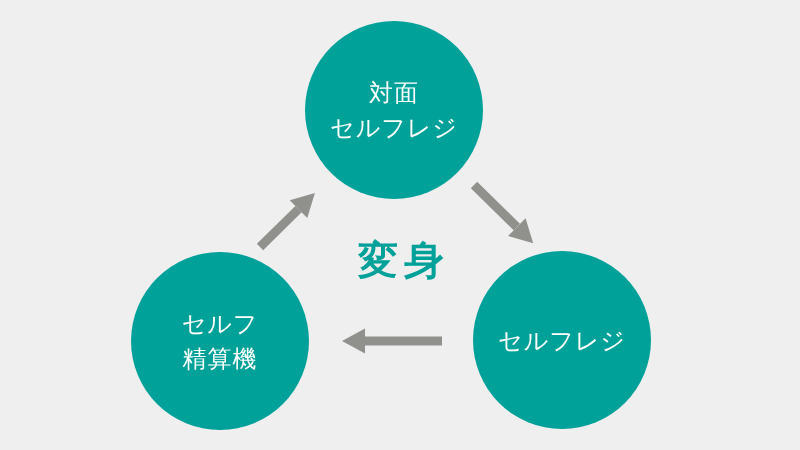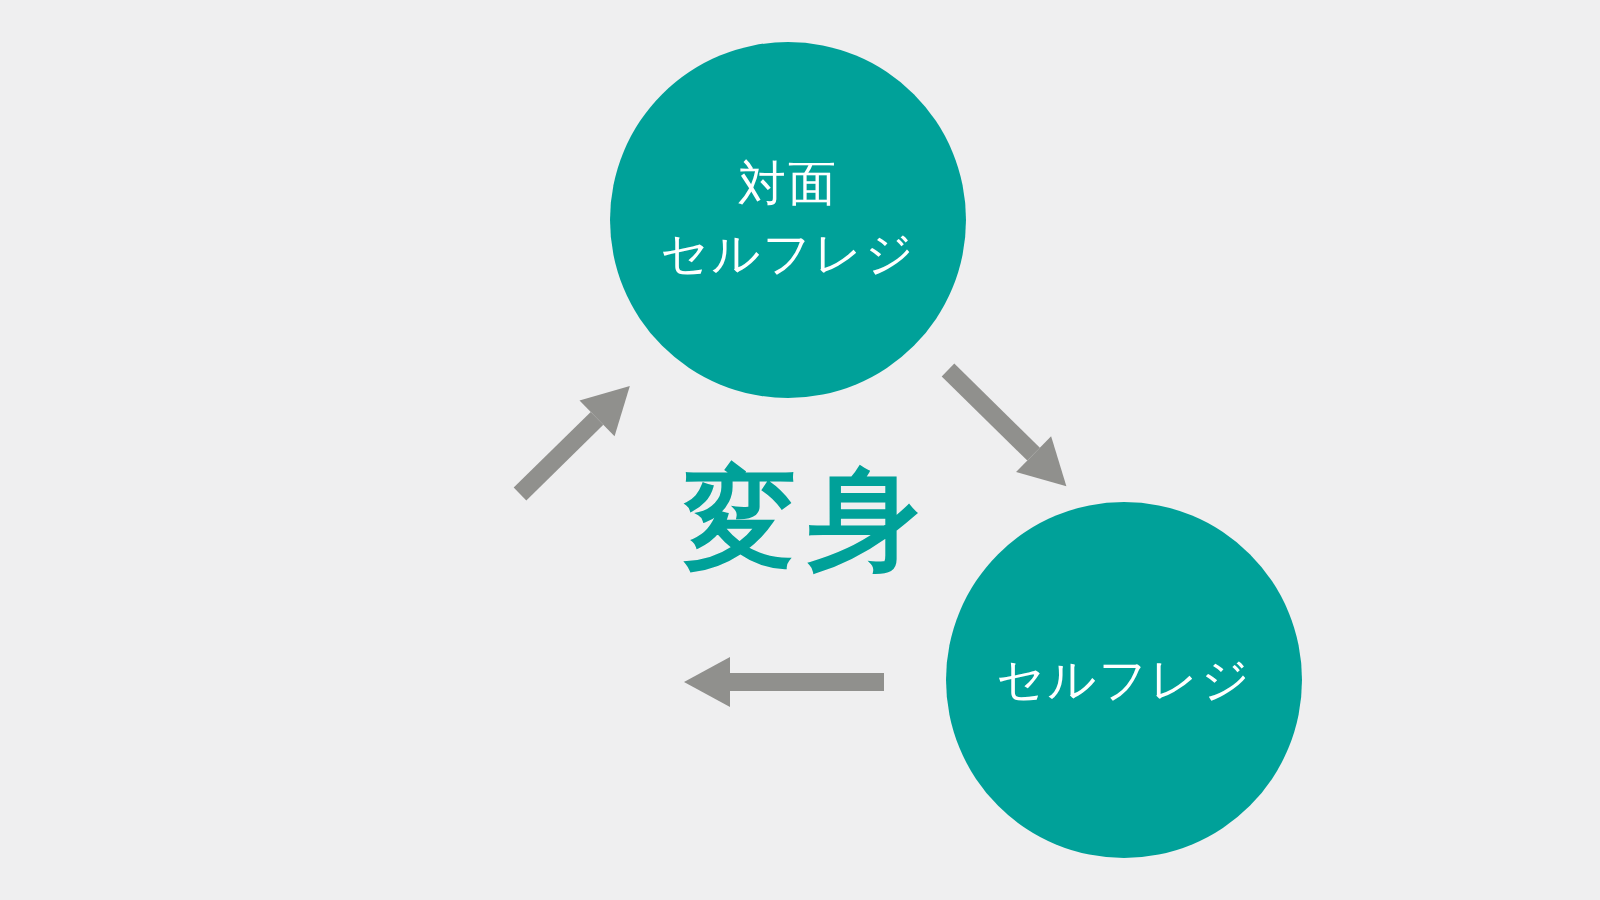--- a/index.html
+++ b/index.html
@@ -42,21 +42,21 @@
   }
   .node-top{left:305px;top:21px;}
   .node-bottom-right{left:473px;top:251px;}
   .node-bottom-left{left:131px;top:252px;}
   .center-label{
     position:absolute;
     left:304px;top:228px;
     width:200px;height:64px;
     line-height:64px;
     text-align:center;
-    font-size:56px;
+    font-size:40px;
     font-weight:bold;
     color:var(--center-text);
     letter-spacing:6px;
   }
 </style>
 </head>
 <body>
 
 <div class="stage">
 
@@ -80,16 +80,20 @@
 
   <div class="node node-top">
     <div>対面</div>
     <div>セルフレジ</div>
   </div>
 
   <div class="node node-bottom-right">
     <div>セルフレジ</div>
   </div>
 
+  <div class="node node-bottom-left">
+    <div>セルフ</div>
+    <div>精算機</div>
+  </div>
 
   <div class="center-label">変身</div>
 
 </div>
 
 </body></html>

